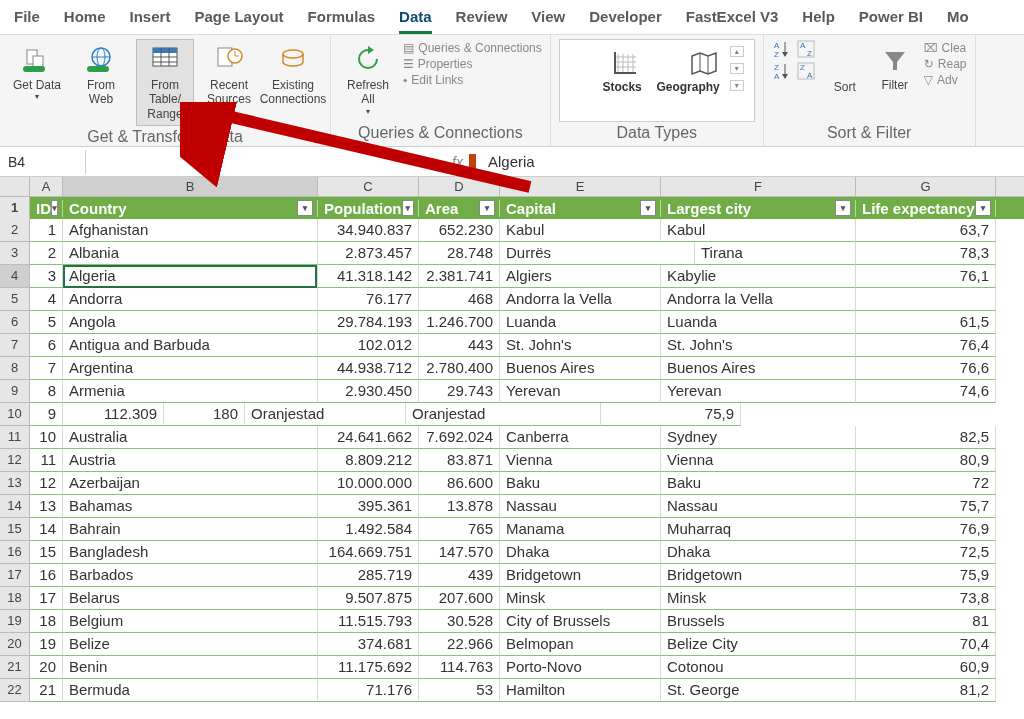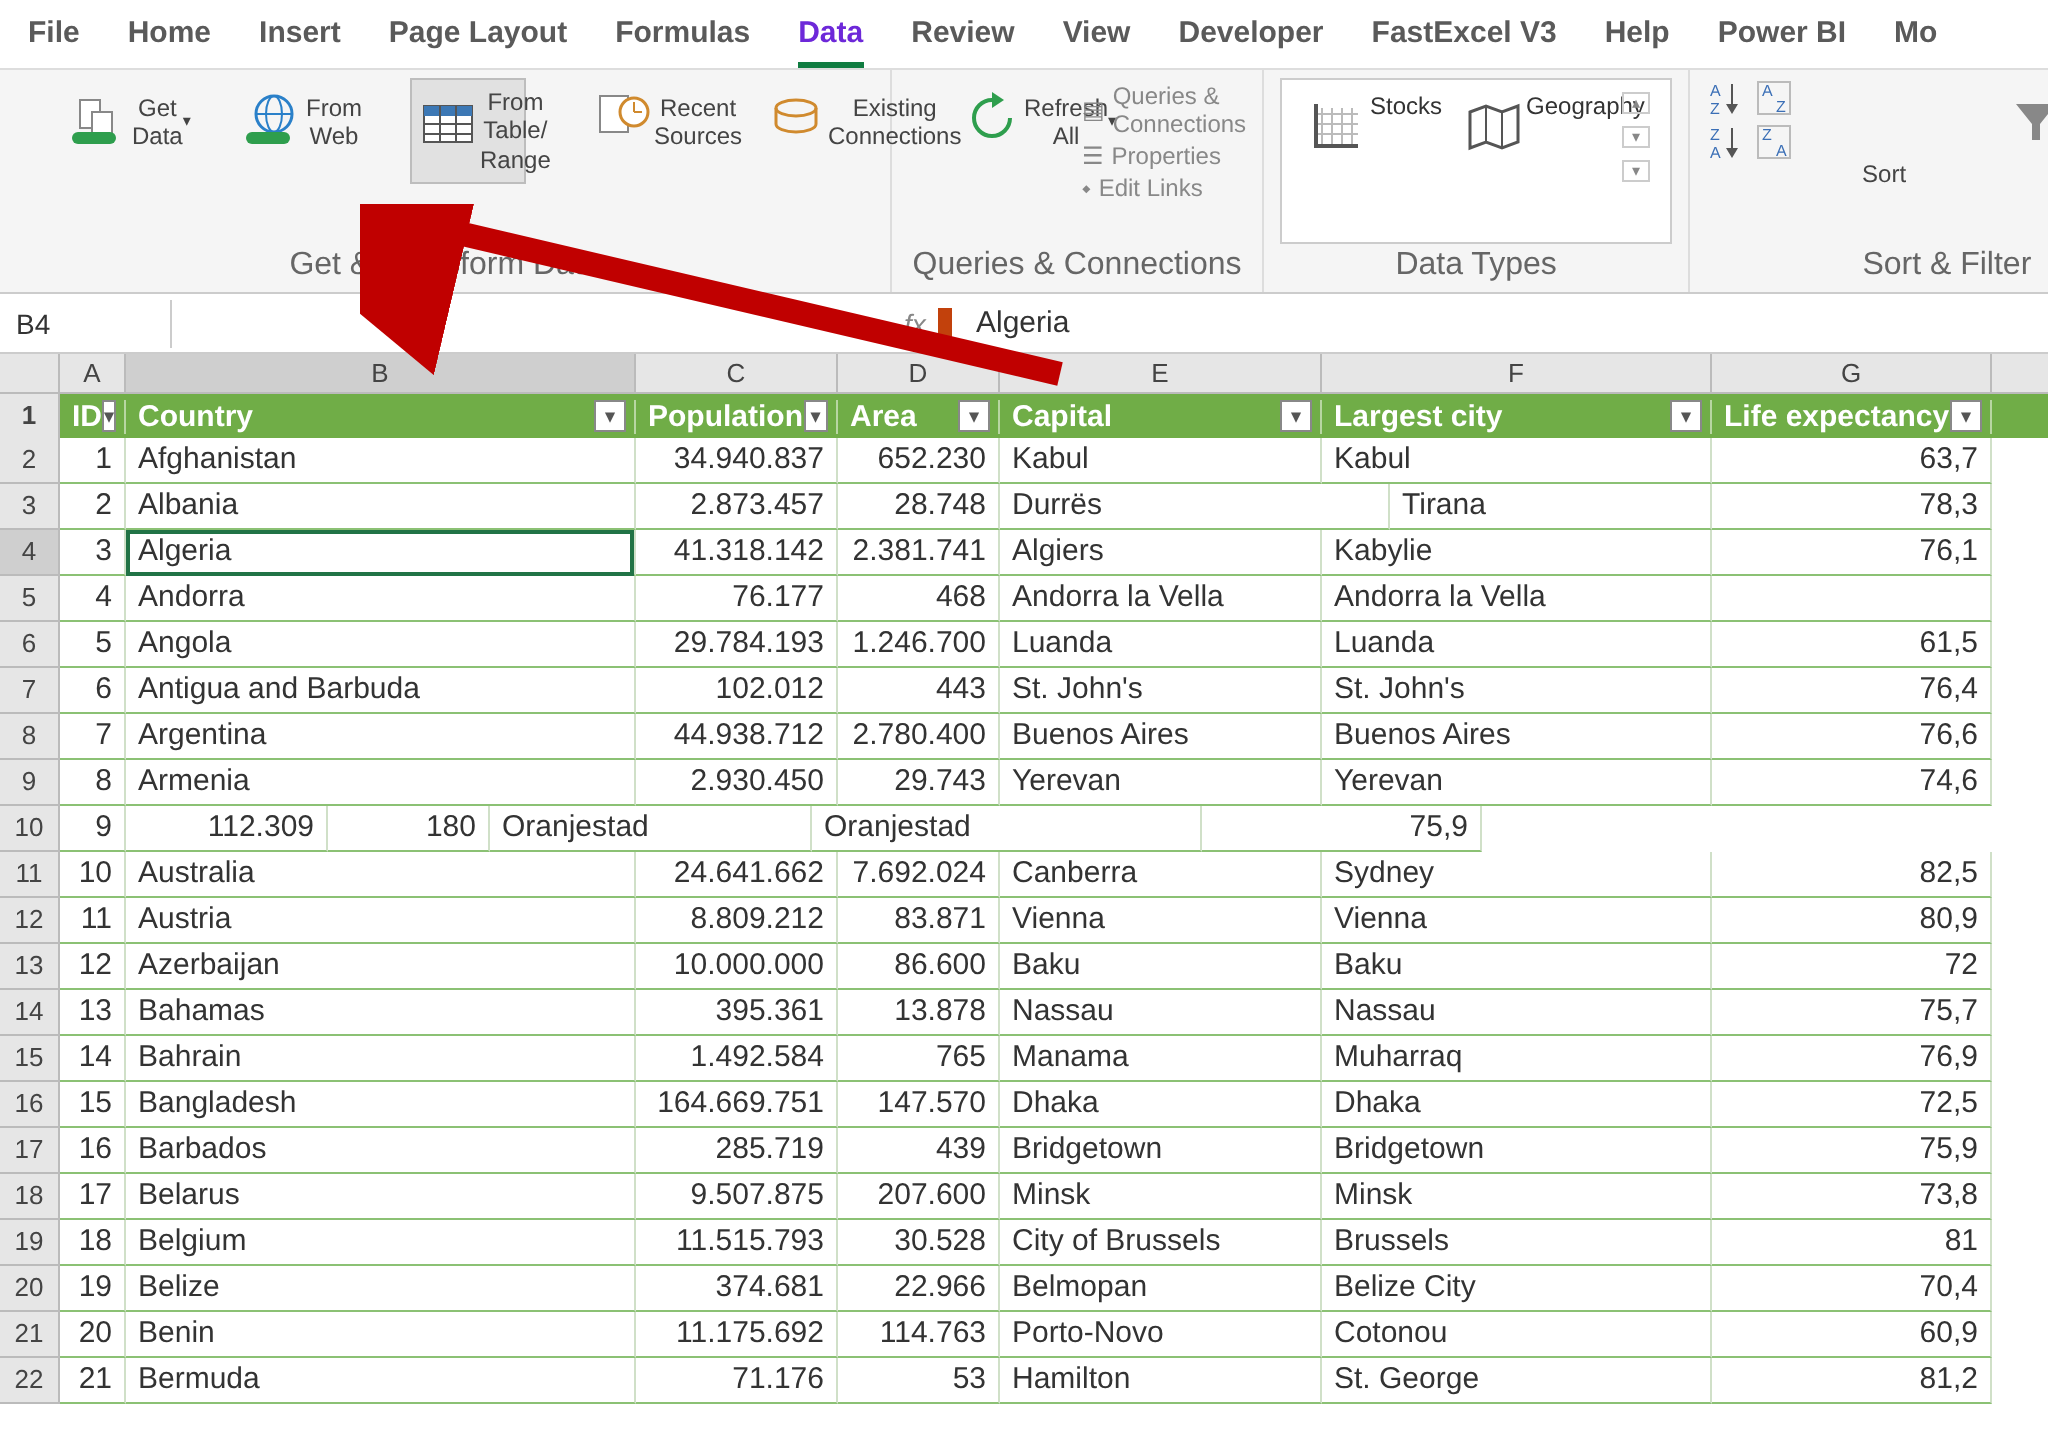--- a/index.html
+++ b/index.html
@@ -1,30 +1,30 @@
 <!DOCTYPE html>
 <html><head>
 <meta charset="utf-8">
 <style>
   * { box-sizing: border-box; margin: 0; padding: 0; }
   body { font-family: "Segoe UI", Arial, sans-serif; font-size: 14px; background: #fff; color: #333; overflow: hidden; width: 1024px; height: 719px; }
   .tabs { display: flex; gap: 24px; padding: 4px 14px 0 14px; font-size: 15px; color: #5a5a5a; border-bottom: 1px solid #ddd; }
   .tab { padding: 4px 0 6px 0; cursor: pointer; font-weight: bold; }
-  .tab.active { color: #6d28d9; border-bottom: 3px solid #107c41; }
+  .tab.active { color: #0c4a6e; border-bottom: 3px solid #107c41; }
   .ribbon { display: flex; background: #f5f5f5; border-bottom: 1px solid #ccc; height: 112px; }
   .group { display: flex; flex-direction: column; align-items: center; padding: 4px 8px 2px 8px; border-right: 1px solid #ddd; }
   .group-items { display: flex; gap: 6px; flex: 1; align-items: flex-start; }
-  .bigbtn { display: flex; flex-direction: row; align-items: center; justify-content: flex-start; width: 58px; padding: 4px 2px; font-size: 12px; text-align: center; line-height: 1.2; color: #444; border: 1px solid transparent; margin-left: 23px; }
+  .bigbtn { display: flex; flex-direction: column; align-items: center; justify-content: flex-end; width: 58px; padding: 4px 2px; font-size: 12px; text-align: center; line-height: 1.2; color: #444; border: 1px solid transparent; }
   .bigbtn.highlight { background: #e1e1e1; border: 1px solid #bdbdbd; }
   .bigbtn .icon { width: 32px; height: 32px; display: flex; align-items: center; justify-content: center; margin-bottom: 2px; }
   .group-label { font-size: 16px; color: #666; padding: 2px 0; }
   .small-list { display: flex; flex-direction: column; gap: 2px; font-size: 12px; color: #888; padding-top: 2px; }
   .small-list .row { display: flex; align-items: center; gap: 4px; }
   .dt-group .group-items { border: 1px solid #ccc; background: #fff; padding: 6px 10px; }
-  .dt-btn { display: flex; flex-direction: row; align-items: flex-start; font-size: 12px; color: #333; width: 72px; }
+  .dt-btn { display: flex; flex-direction: column; align-items: flex-end; font-size: 12px; color: #333; width: 72px; font-weight: bold; }
   .dt-btn .icon { width: 34px; height: 34px; }
   .sortgrid { display: grid; grid-template-columns: 22px 22px; gap: 2px; }
   .sortgrid .icon { width: 20px; height: 20px; }
   .formula-bar { display: flex; align-items: center; border-bottom: 1px solid #ccc; height: 30px; background: #fff; }
   .name-box { width: 86px; padding: 4px 8px; border-right: 1px solid #ccc; font-size: 14px; }
   .fx { width: 30px; text-align: center; color: #888; font-style: italic; font-size: 14px; border-right: 7px solid #c2410c;}
   .formula-input { flex: 1; padding: 4px 12px; font-size: 15px; }
   .spacer-col { display:flex; align-items:center; justify-content:center; color:#aaa; width: 360px; position: relative;}
   .spacer-col .dd { position:absolute; right: 6px; font-size: 10px;}
   .col-headers { display: flex; background: #e6e6e6; border-bottom: 1px solid #bbb; height: 20px; font-size: 13px; color: #444;}

